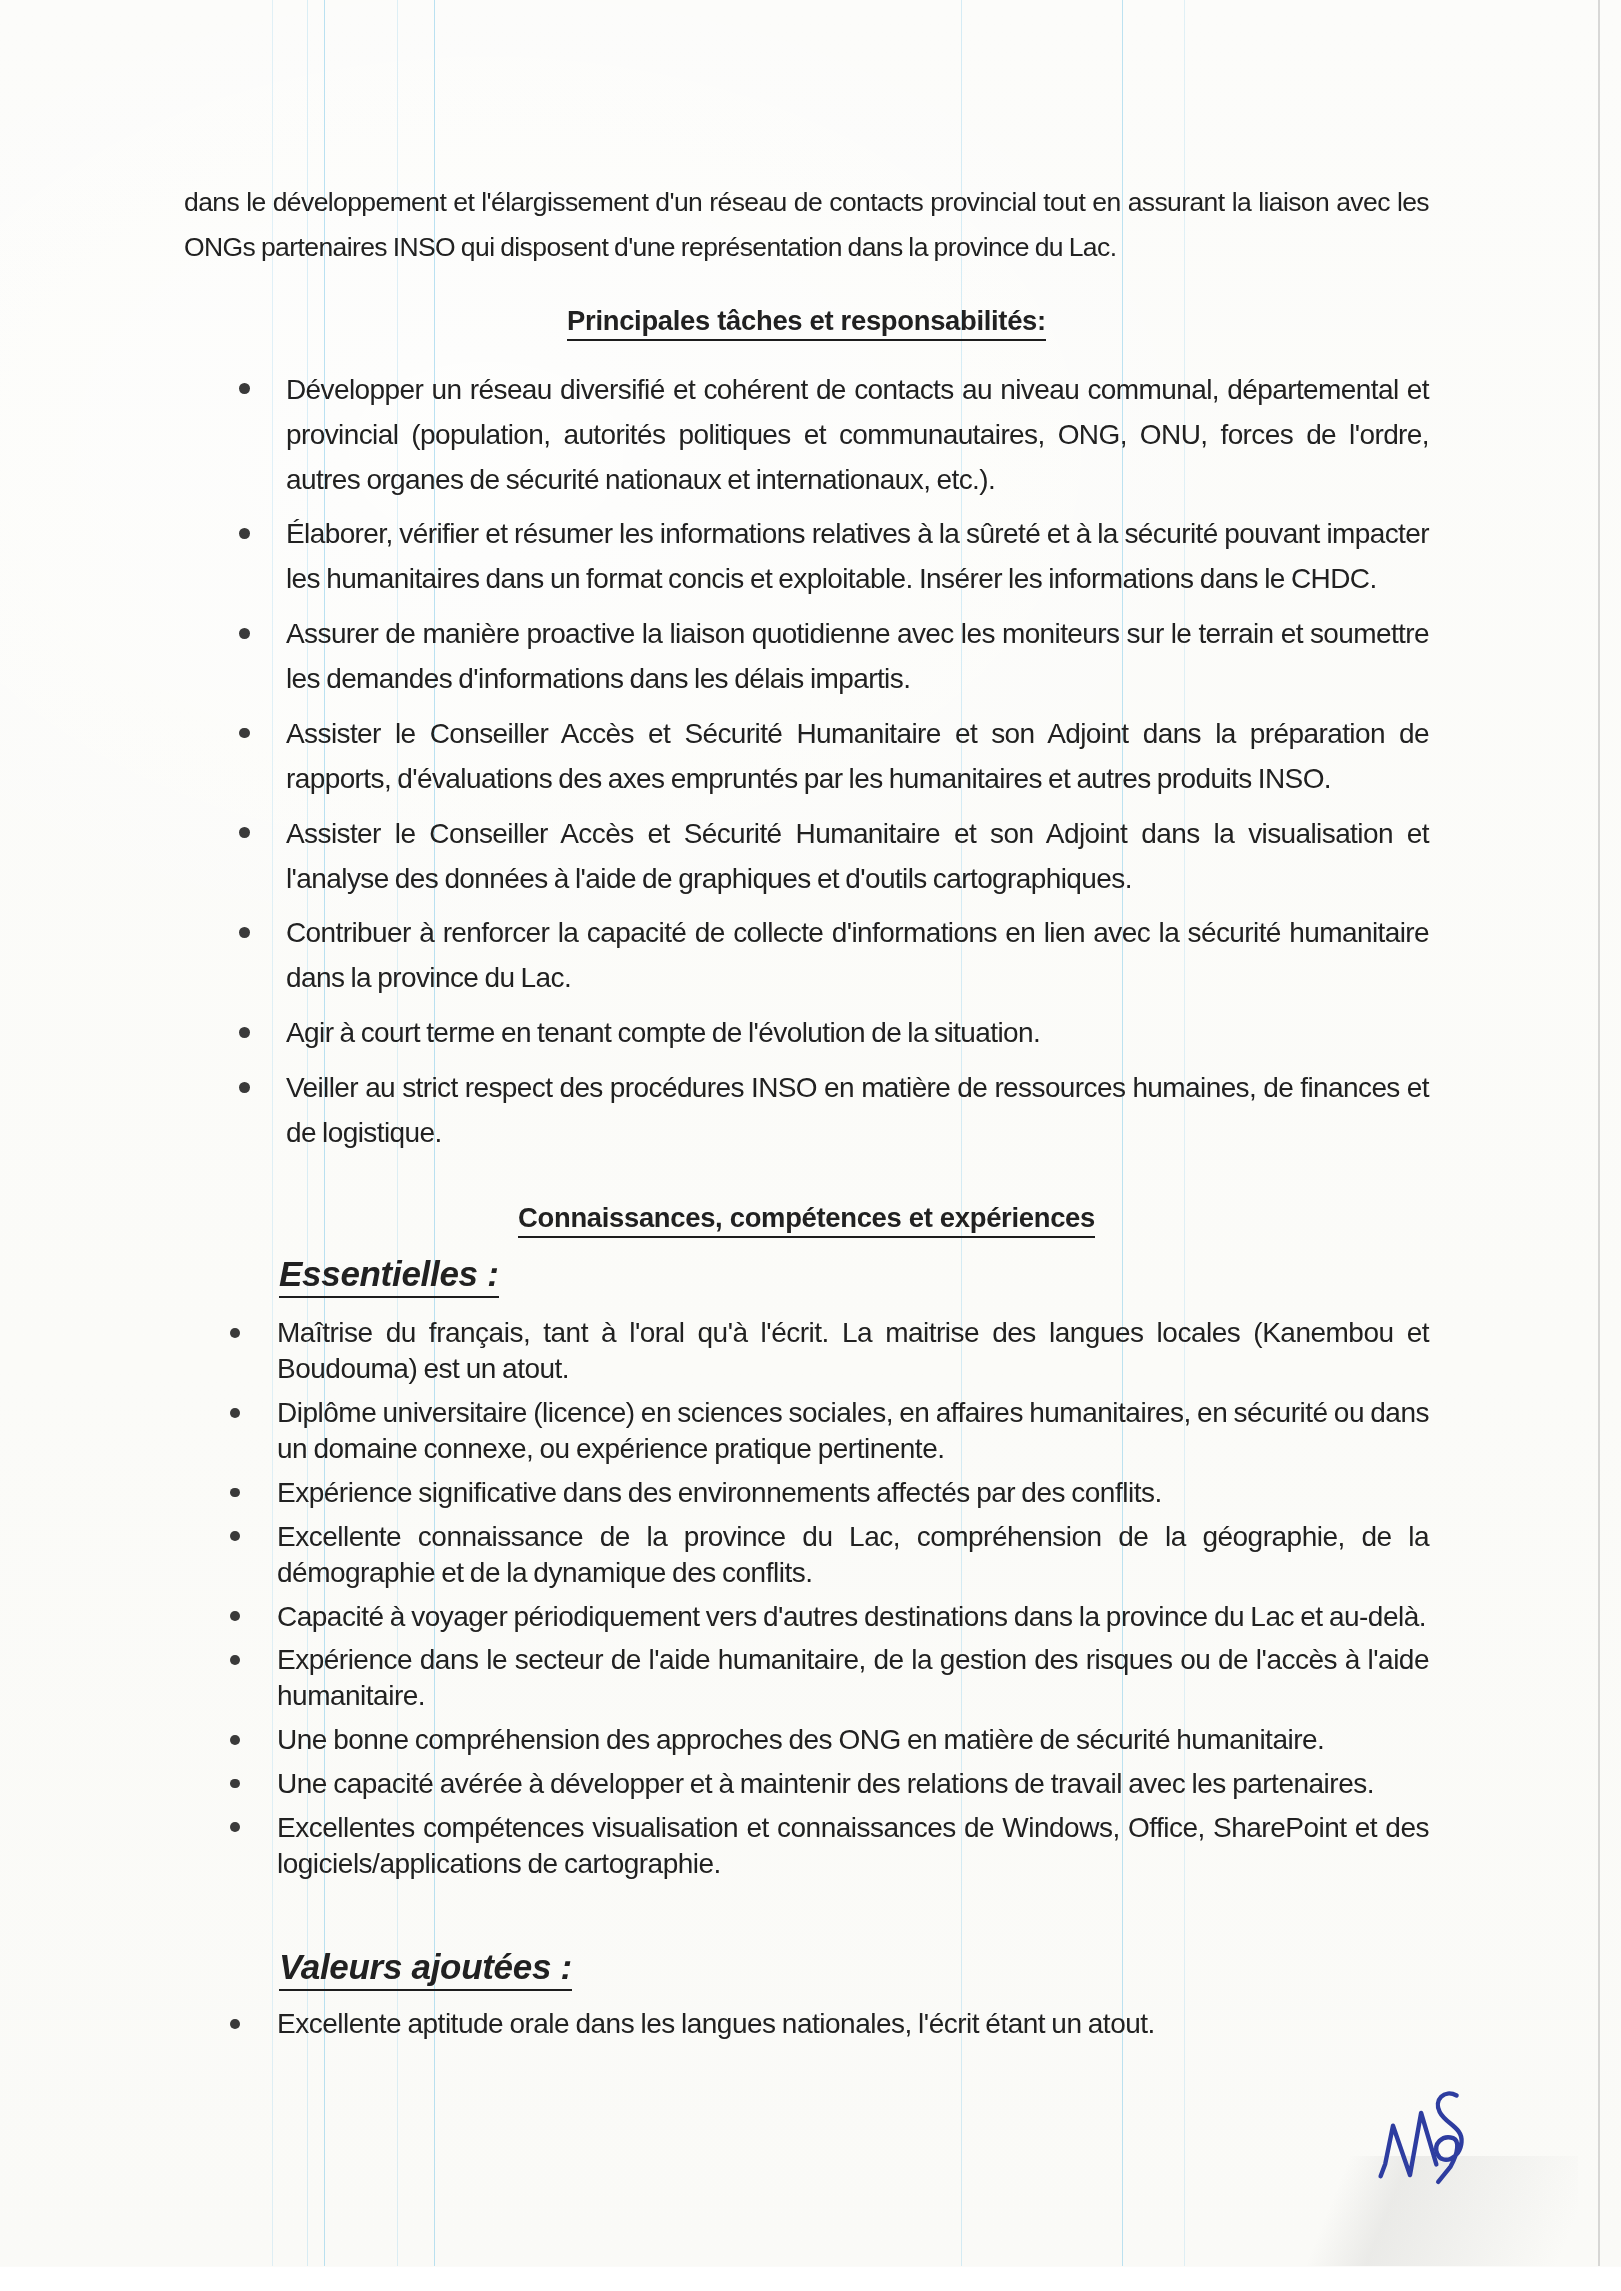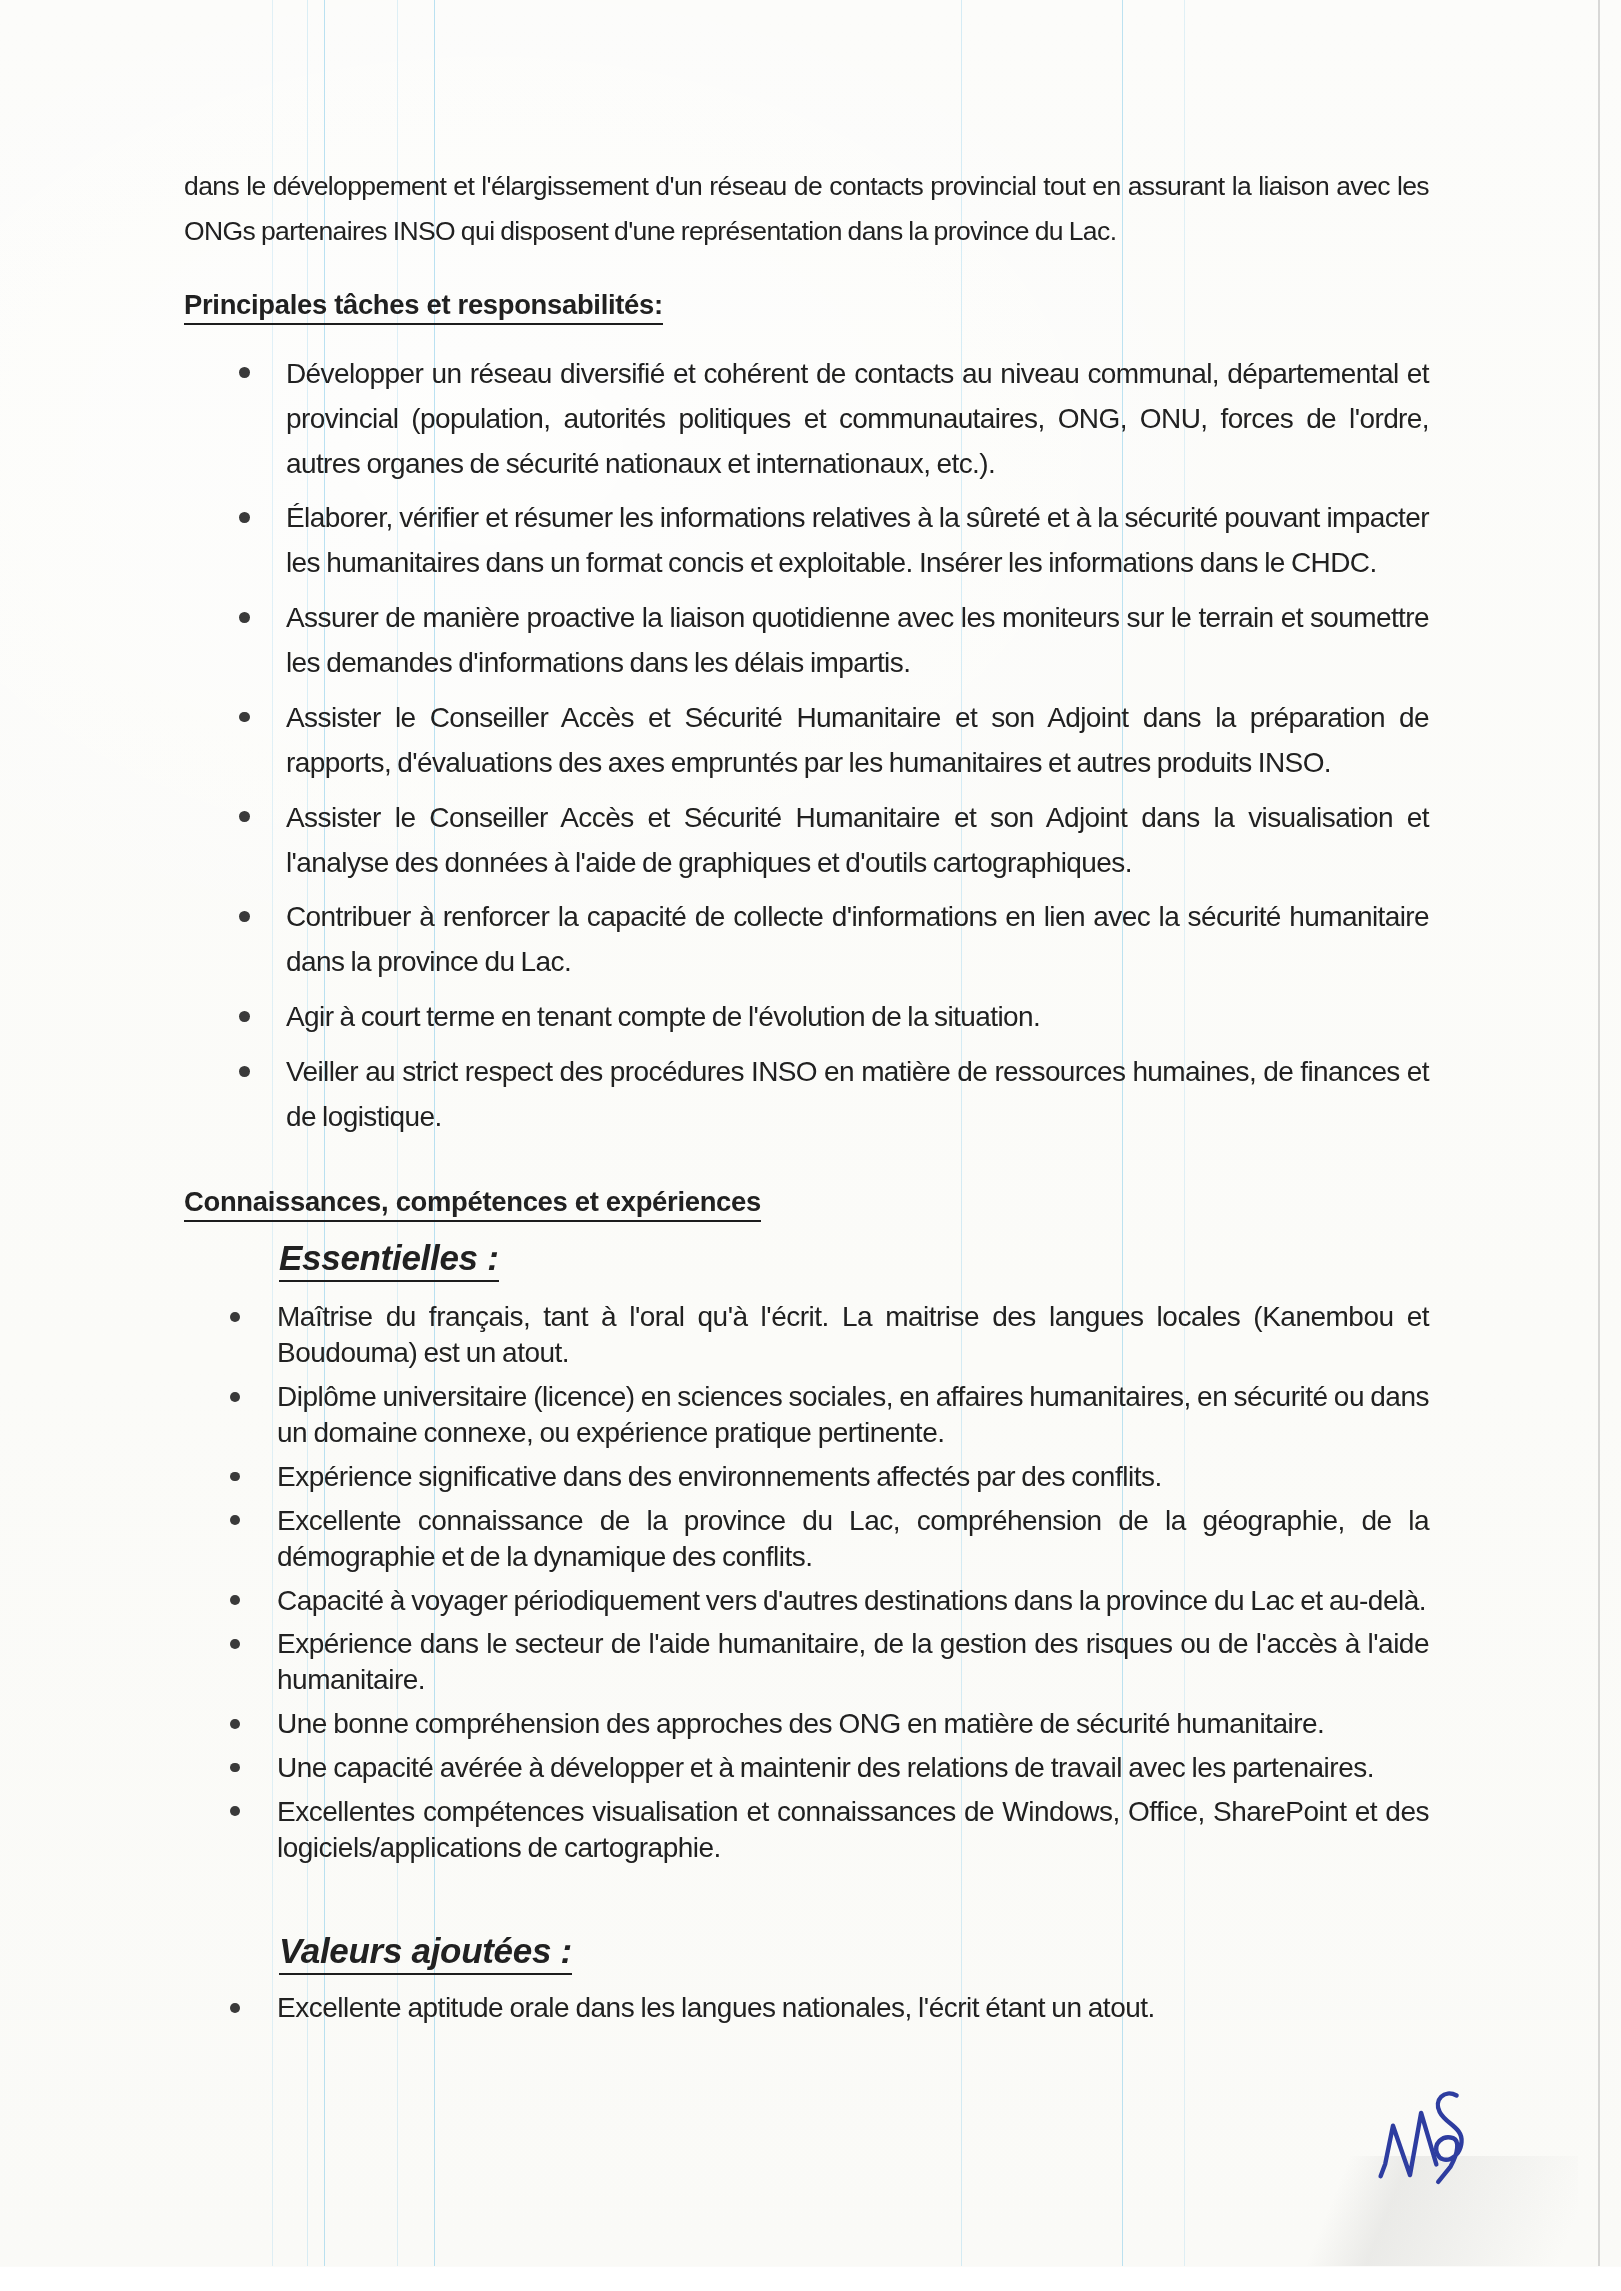--- a/index.html
+++ b/index.html
@@ -17,26 +17,26 @@
       radial-gradient(1176px 784px at 30% 20%, rgba(255,255,255,0.6), rgba(0,0,0,0) 70%),
       linear-gradient(180deg,#fcfcfa 0%, #fbfbf8 60%, #fafaf7 100%);
   }
   .bottom-strip{position:absolute;left:0;bottom:0;width:1621px;height:25.5px;background:#ffffff;}
   .vline{position:absolute;top:0;height:2266px;width:1px;}
   .page-edge{position:absolute;top:0;height:2266px;width:2px;left:1598px;background:rgba(150,150,150,0.35);}
   .corner-shade{
     position:absolute;left:1117px;top:2156px;width:461px;height:110px;
     background:linear-gradient(112deg, rgba(0,0,0,0) 46%, rgba(120,120,120,0.12) 58%, rgba(150,150,150,0.08) 78%, rgba(0,0,0,0) 96%);
   }
-  .content{position:absolute;left:184px;top:164px;width:1245px;}
+  .content{position:absolute;left:184px;top:180px;width:1245px;}
   .intro{
     font-size:26.5px;line-height:45px;margin:0;
     text-align:justify;letter-spacing:-0.6px;word-spacing:-1px;
   }
-  .h-main{font-size:27.4px;font-weight:bold;margin:35px 0 0 0;letter-spacing:-0.3px;}
+  .h-main{font-size:27.4px;font-weight:bold;margin:35px 0 0 0;letter-spacing:-0.3px;text-align:center;}
   .h-main .ul, .h-sub .ul{border-bottom:2.9px solid #1d1d1d;padding-bottom:2px;display:inline-block;}
   .h-sub{font-size:35px;font-weight:bold;font-style:italic;margin:65px 0 0 95px;letter-spacing:-0.3px;}
   ul.blist{list-style:none;margin:0;padding:0;}
   ul.tasks{margin-top:25.5px;}
   .tasks li{
     position:relative;padding-left:102px;margin-bottom:9.8px;
     font-size:28px;line-height:45px;text-align:justify;
     letter-spacing:-0.6px;word-spacing:-1px;
   }
   .tasks li::before{

